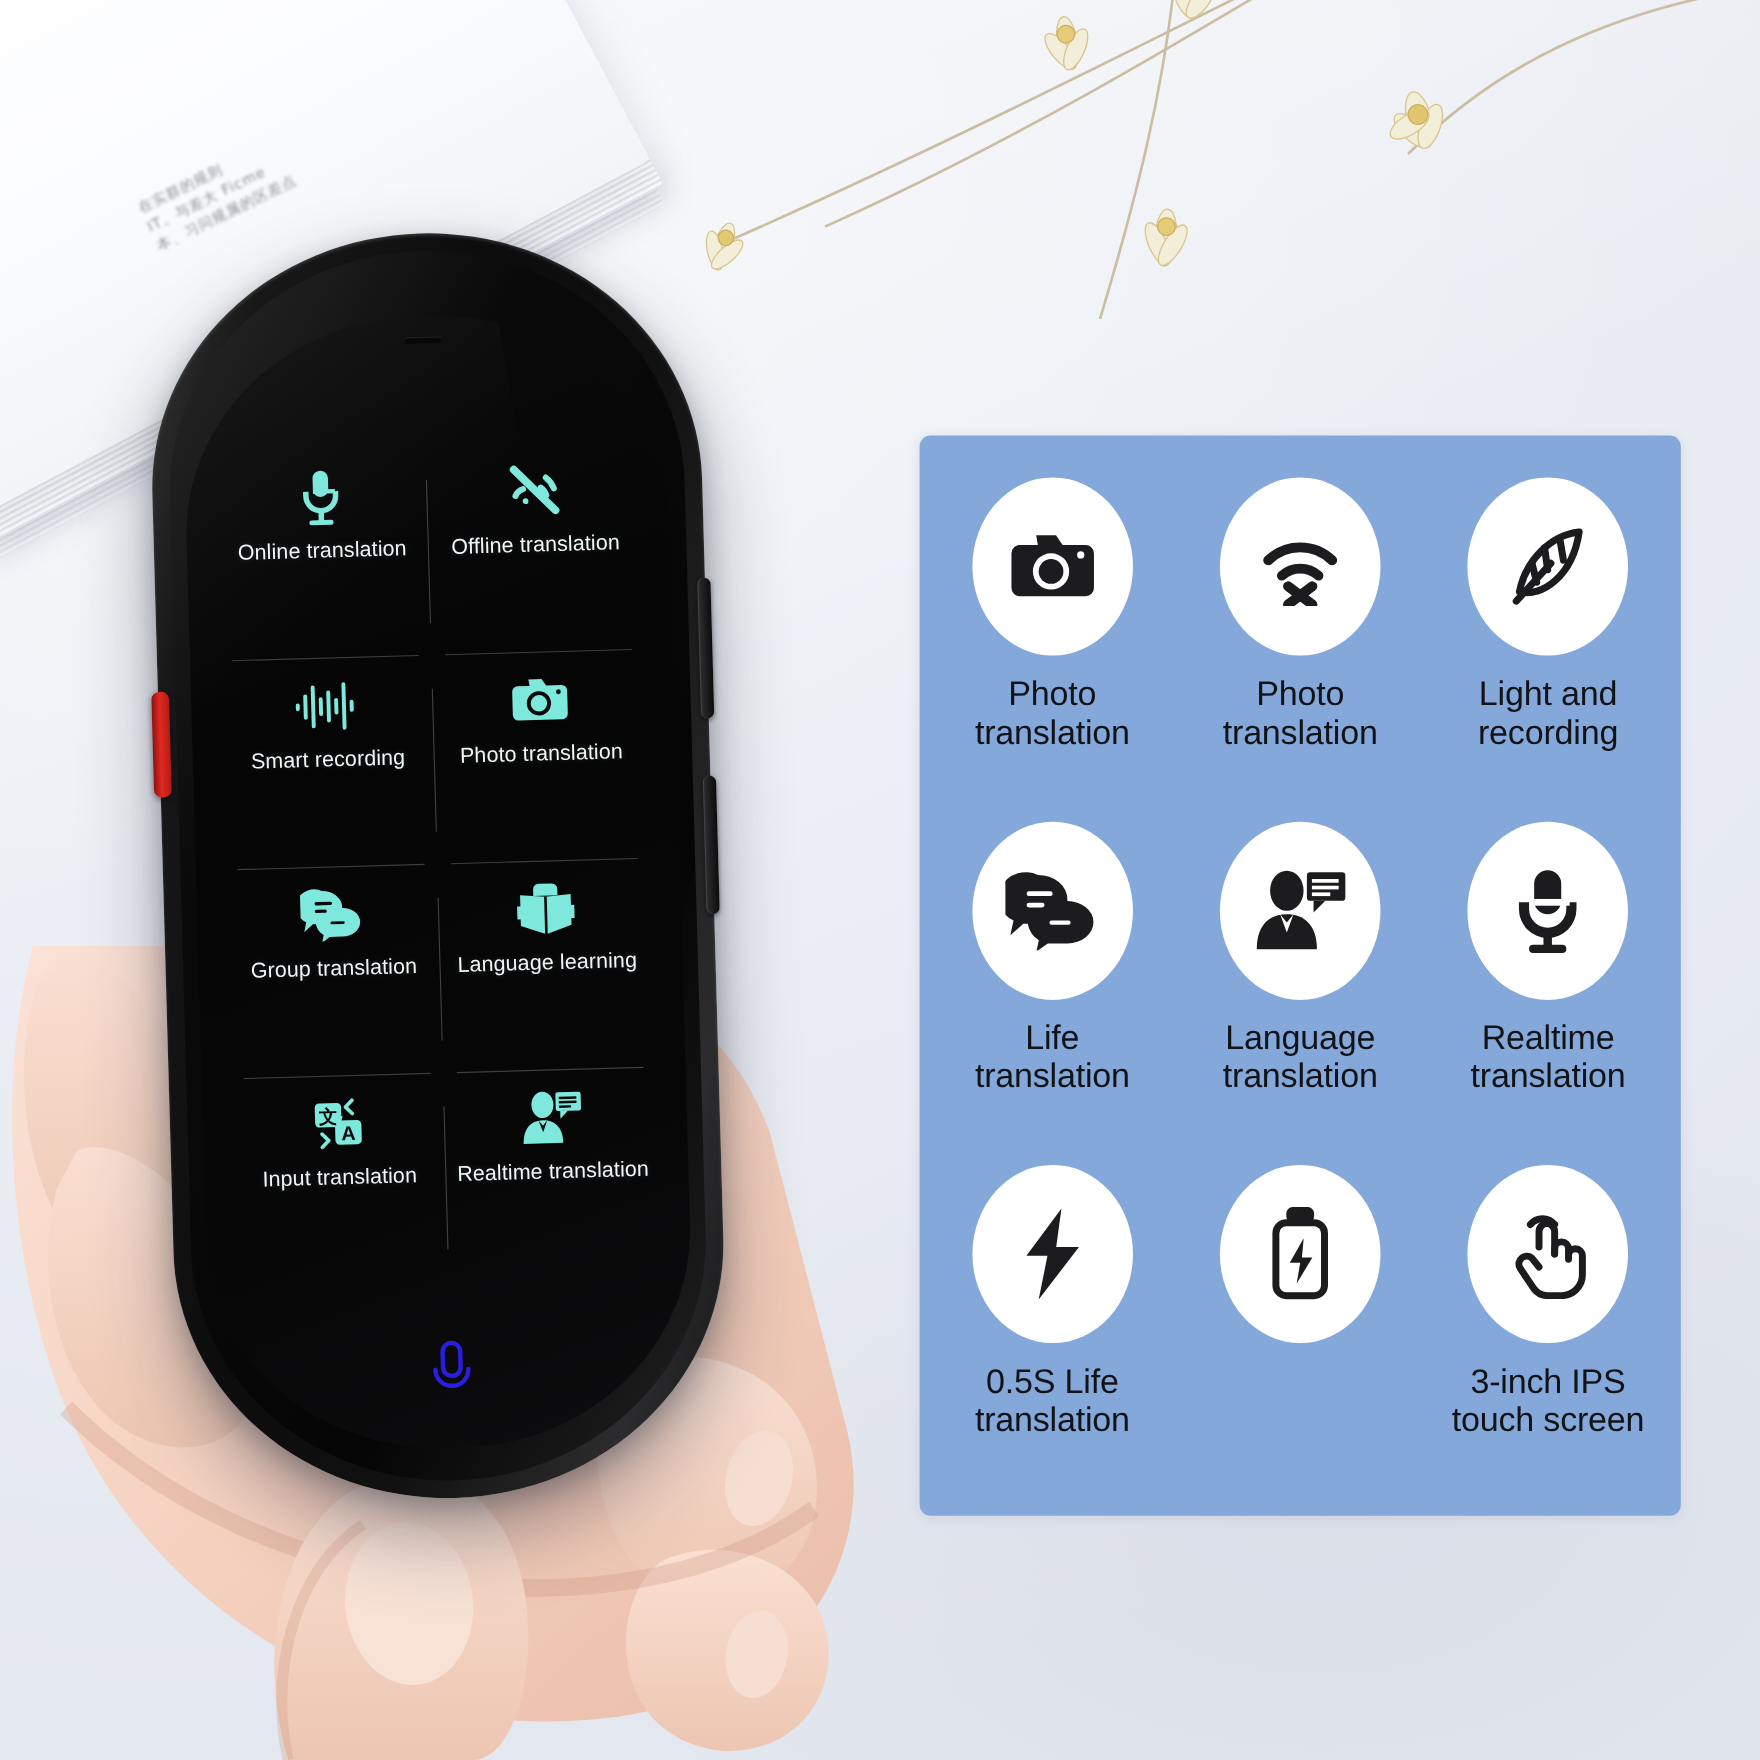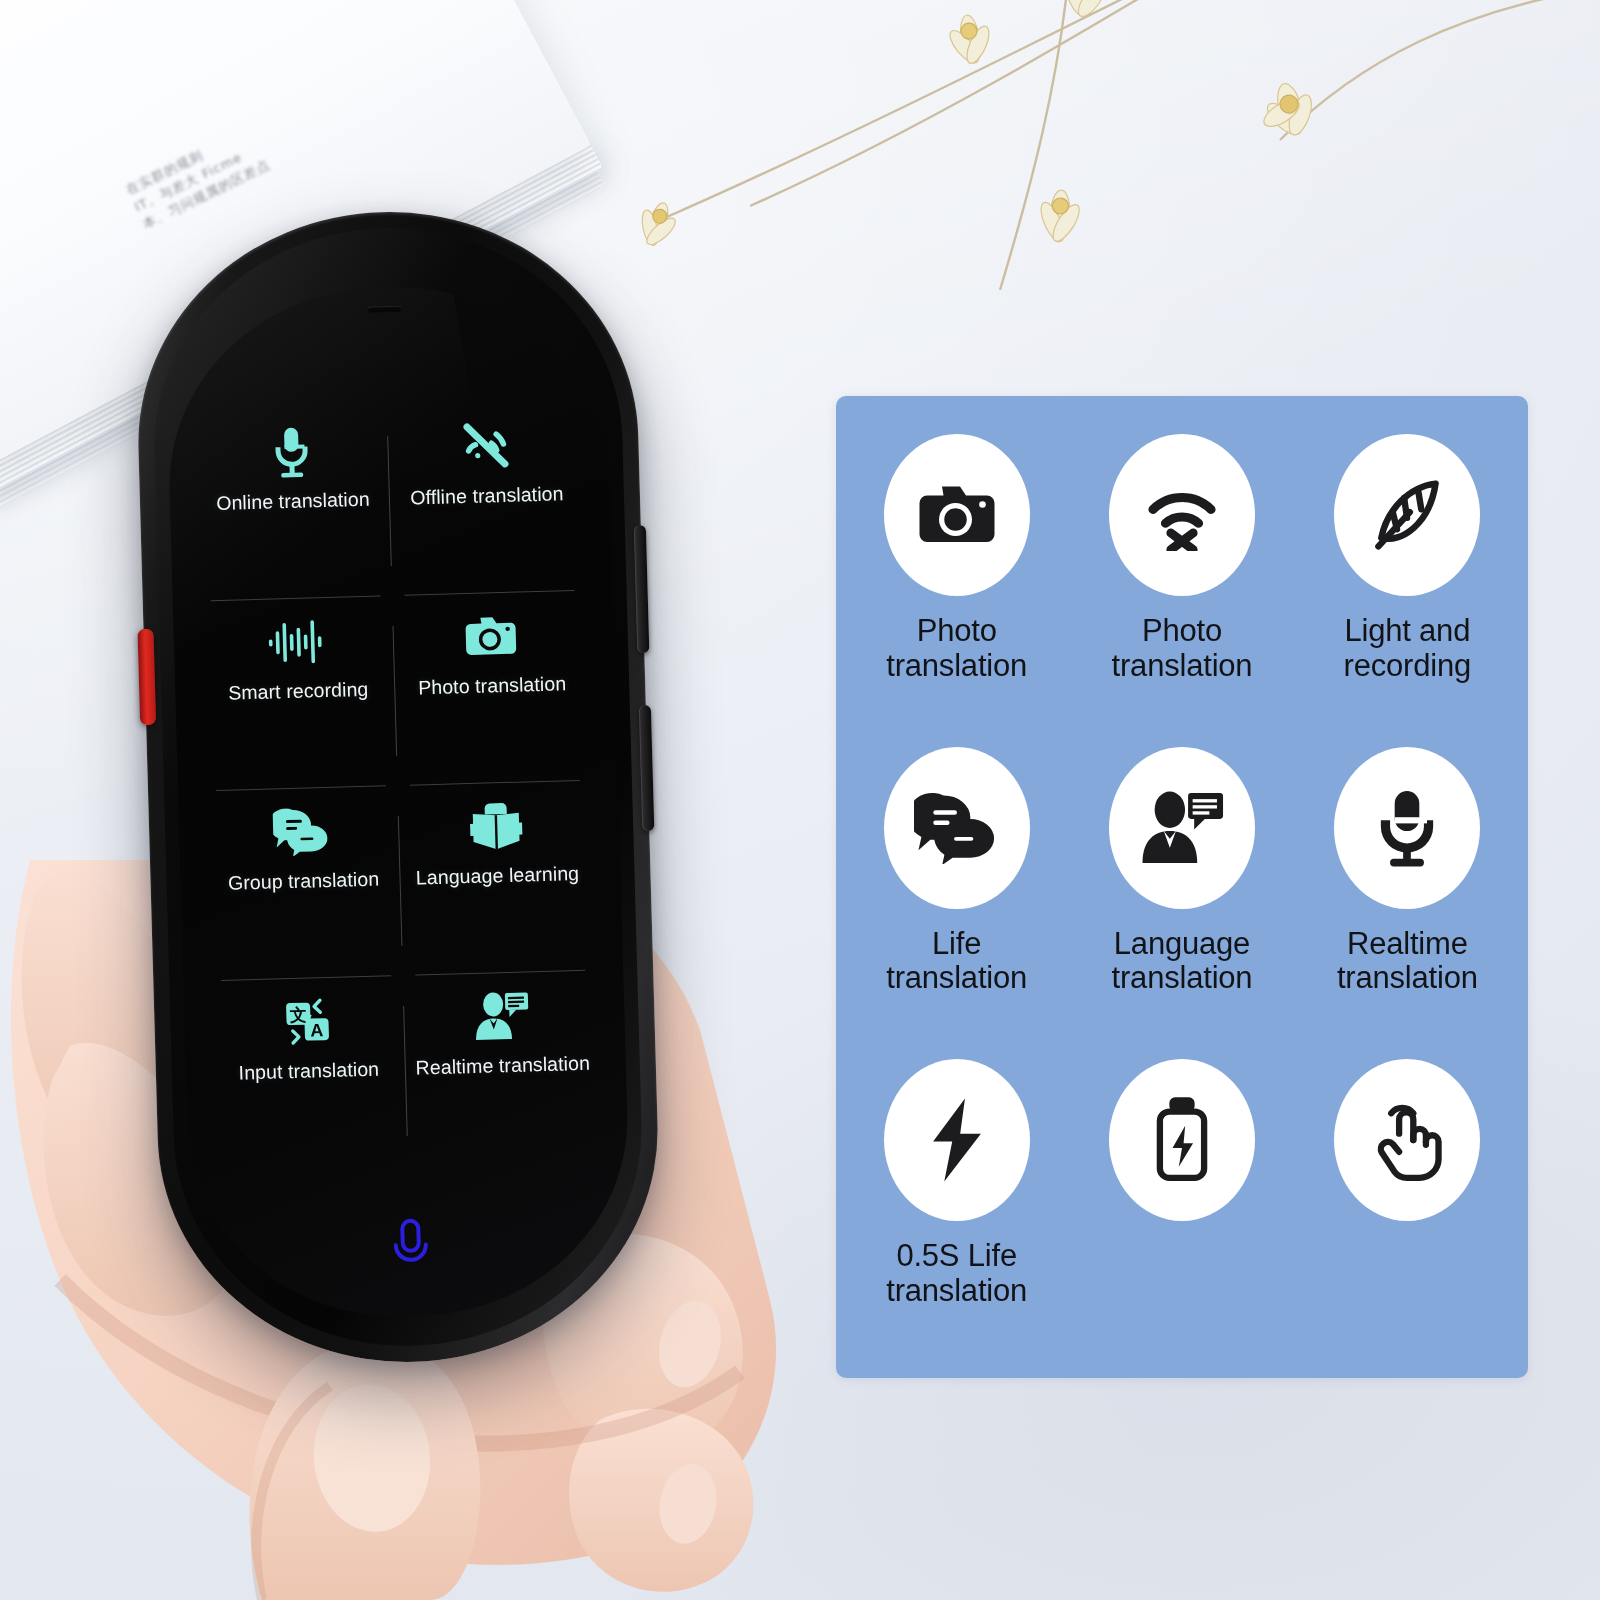--- a/index.html
+++ b/index.html
@@ -485,17 +485,19 @@
       <span class="bubble">
         <span>
         <svg width="76" height="82" viewBox="0 0 48 52" fill="none" stroke="#1c1c1e" stroke-width="4" stroke-linecap="round" stroke-linejoin="round">
           <path d="M14 9 a9 9 0 0 1 14 0"></path>
           <path d="M19 22 V13 a4.5 4.5 0 0 1 9 0 v13"></path>
           <path d="M28 26 v-3 a4 4 0 0 1 8 0 v4"></path>
           <path d="M36 29 v-2 a4 4 0 0 1 8 0 v11 a12 12 0 0 1 -12 12 h-8 a10 10 0 0 1 -8 -4 L8 34 a4.5 4.5 0 0 1 7 -5.5 l4 5"></path>
         </svg>
           </span>
       </span>
+      <span class="ftxt">3-inch IPS
+touch screen</span>
     </div>
 
   </div>
 
 </div>
 
 </body></html>

